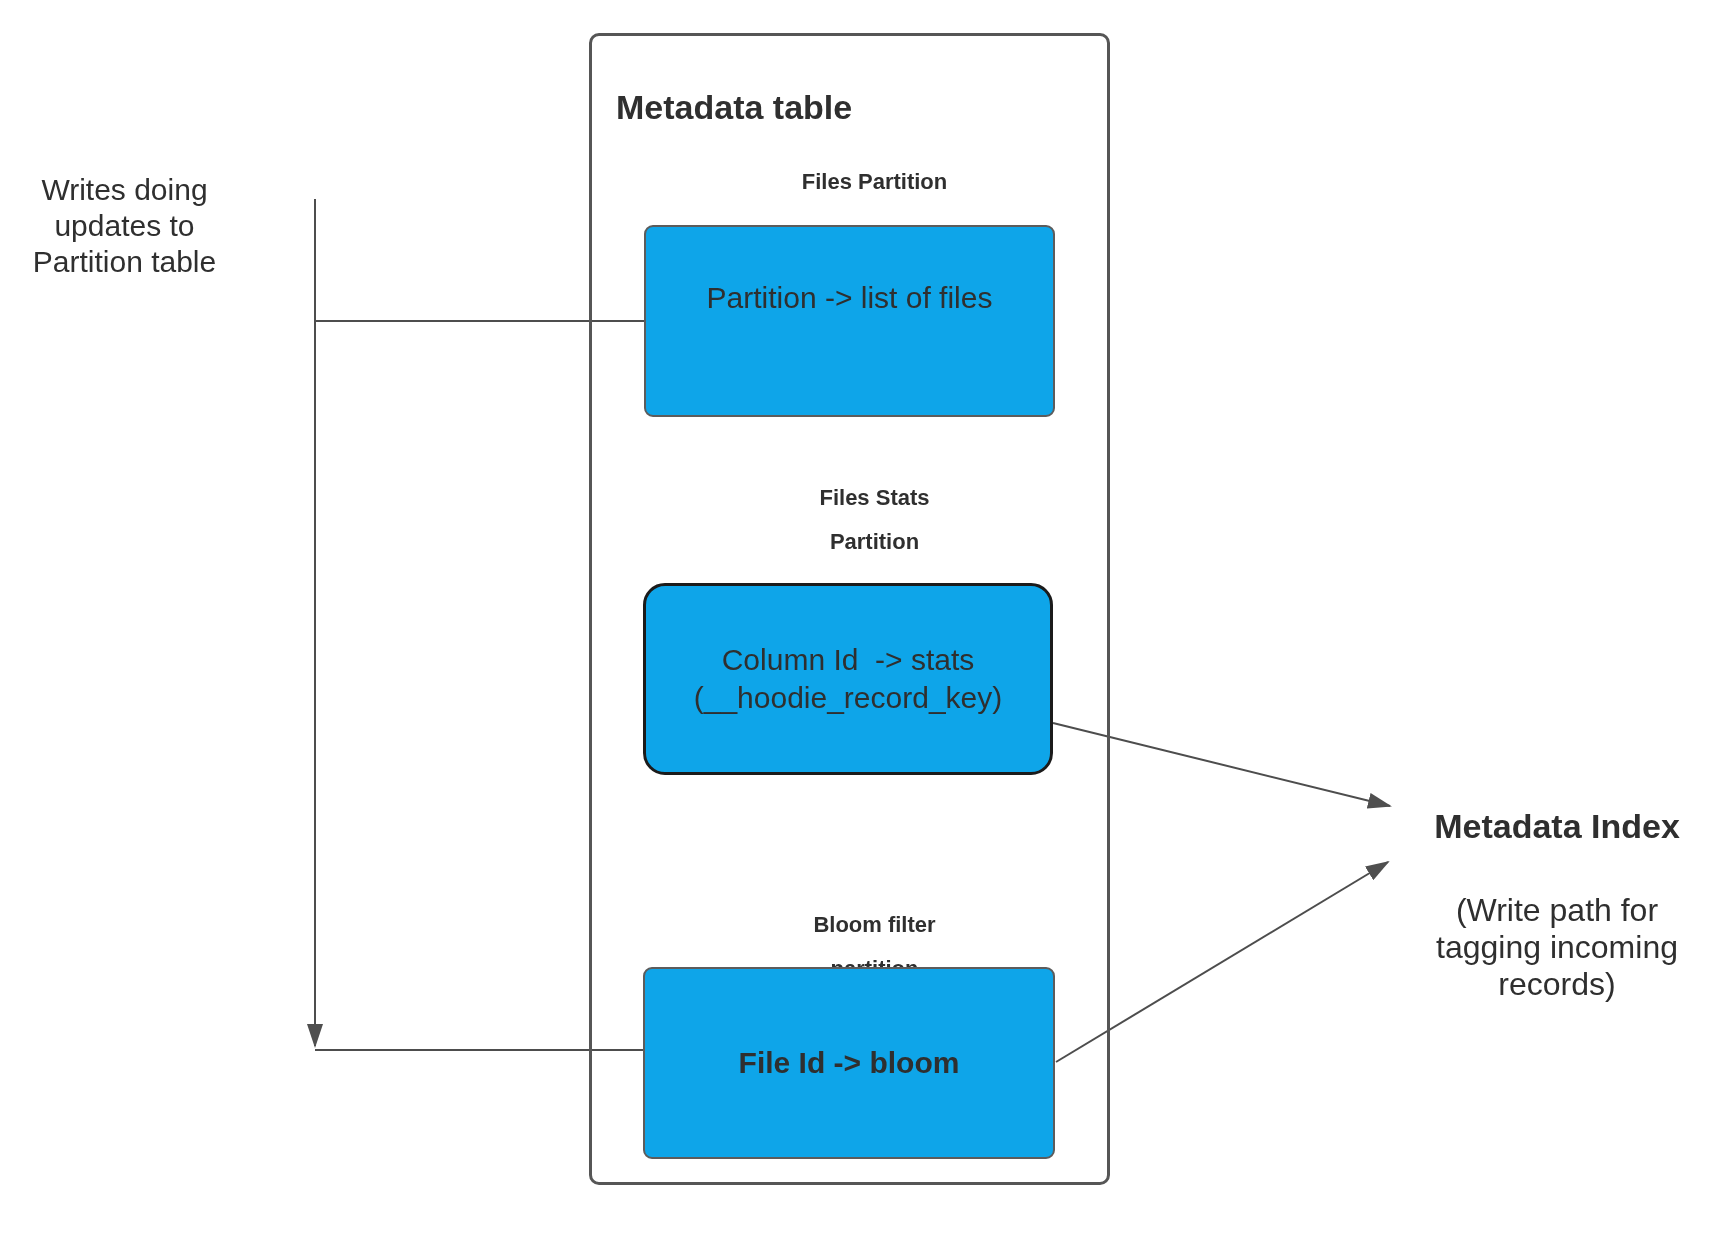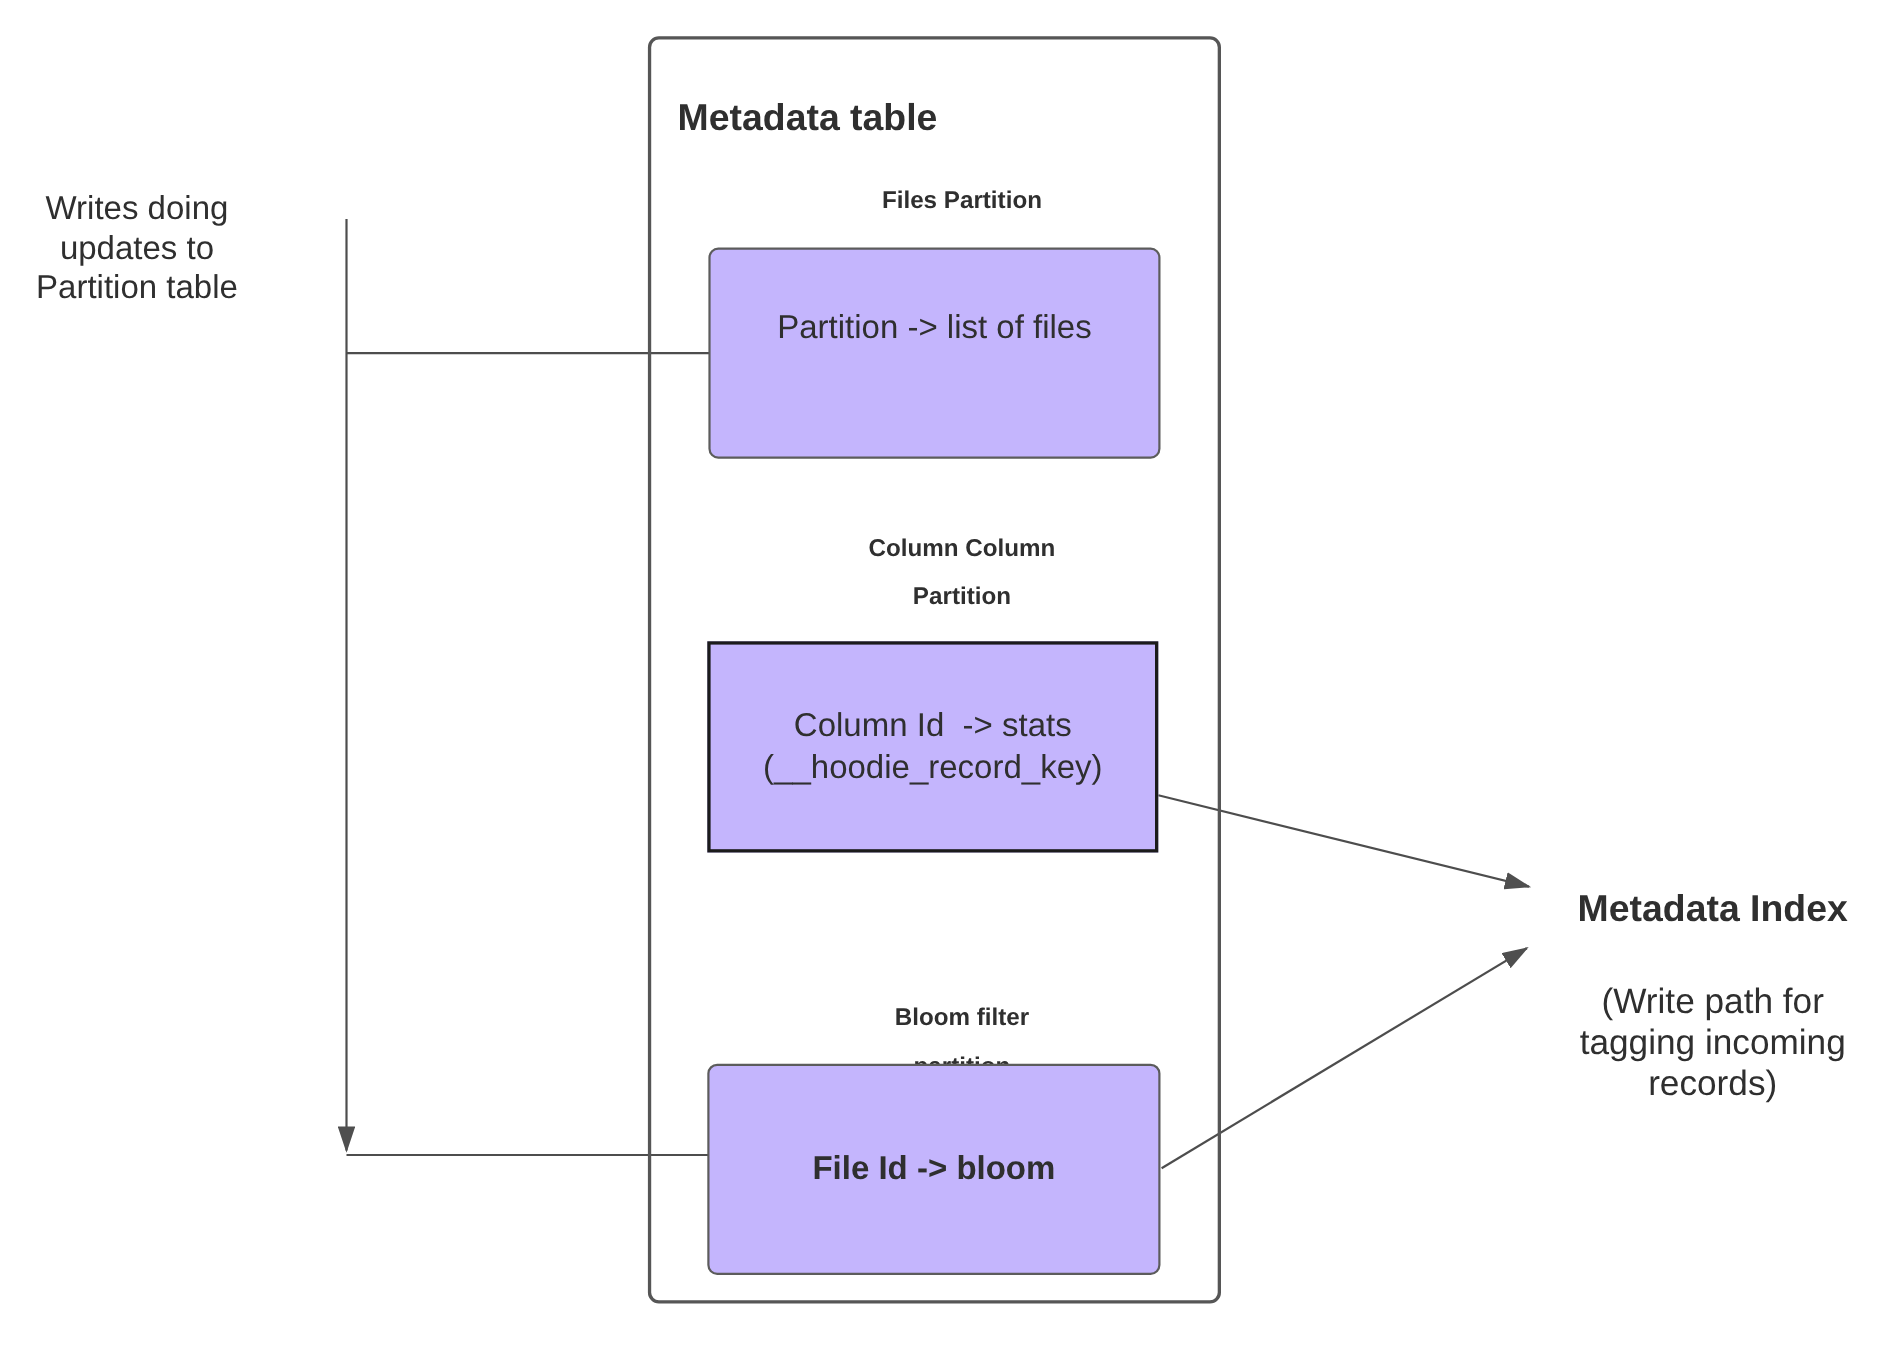--- a/index.html
+++ b/index.html
@@ -64,30 +64,30 @@
     white-space: pre-line;
   }
   .heading-files  { top: 124px; }
   .heading-column { top: 440px; }
   .heading-bloom  { top: 867px; }
   .part-box {
     position: absolute;
     box-sizing: border-box;
     width: 411px;
     height: 192px;
-    background: #c4b5fd;
+    background: #0ea5e9;
     border: 2px solid #5c5c5c;
     border-radius: 9px;
     display: flex;
     flex-direction: column;
     align-items: center;
     justify-content: center;
   }
   .box-files  { left: 52px; top: 189px; justify-content: flex-start; padding-top: 52px; }
-  .box-column { left: 51px; top: 547px; width: 410px; border: 3px solid #1b1b1b; border-radius: 0; }
+  .box-column { left: 51px; top: 547px; width: 410px; border: 3px solid #1b1b1b; border-radius: 22px; }
   .box-bloom  { left: 51px; top: 931px; width: 412px; font-weight: bold; }
   .box-text {
     font-size: 30px;
     line-height: 38px;
     text-align: center;
     white-space: pre-wrap;
     color: #2f2f2f;
   }
   .metadata-index {
     position: absolute;
@@ -138,21 +138,21 @@
 
   <div class="mt-container">
 
     <div class="mt-title">Metadata table</div>
 
     <div class="part-heading heading-files">Files Partition</div>
     <div class="part-box box-files">
       <div class="box-text">Partition -&gt; list of files</div>
     </div>
 
-    <div class="part-heading heading-column">Column Column
+    <div class="part-heading heading-column">Files Stats
 Partition</div>
     <div class="part-box box-column">
       <div class="box-text">Column Id  -&gt; stats
 (__hoodie_record_key)</div>
     </div>
 
     <div class="part-heading heading-bloom">Bloom filter
 partition</div>
     <div class="part-box box-bloom">
       <div class="box-text">File Id -&gt; bloom</div>

